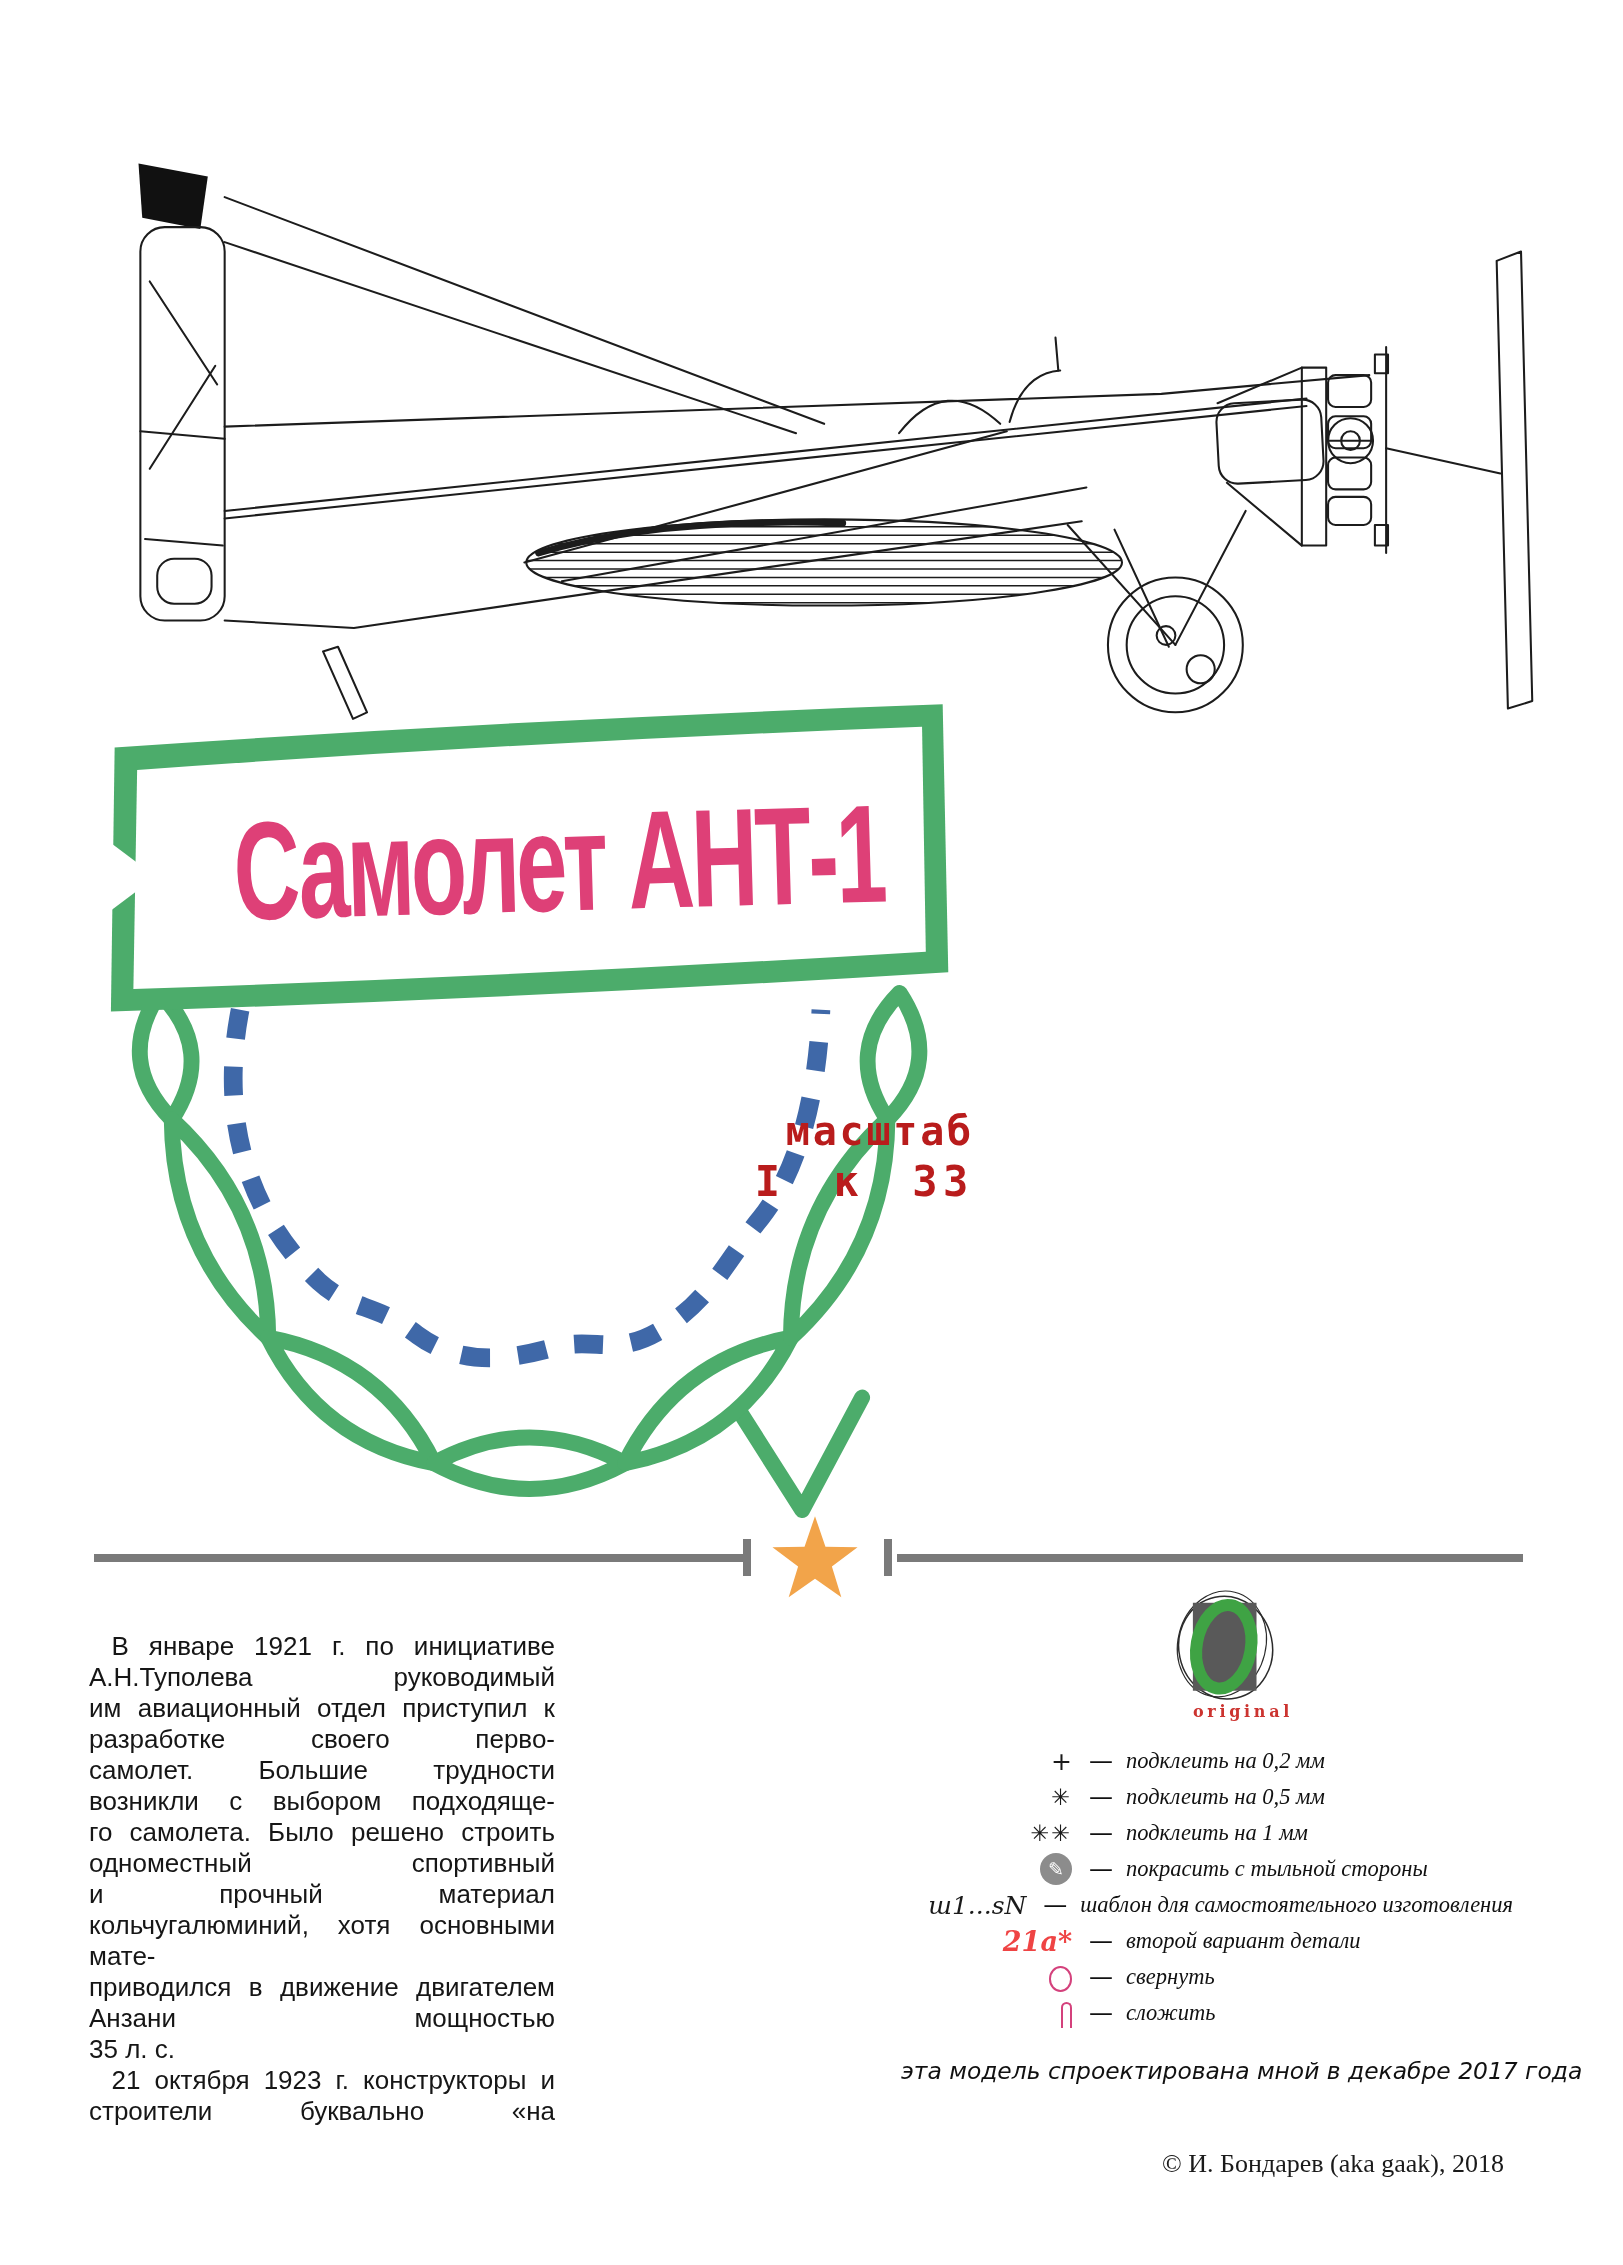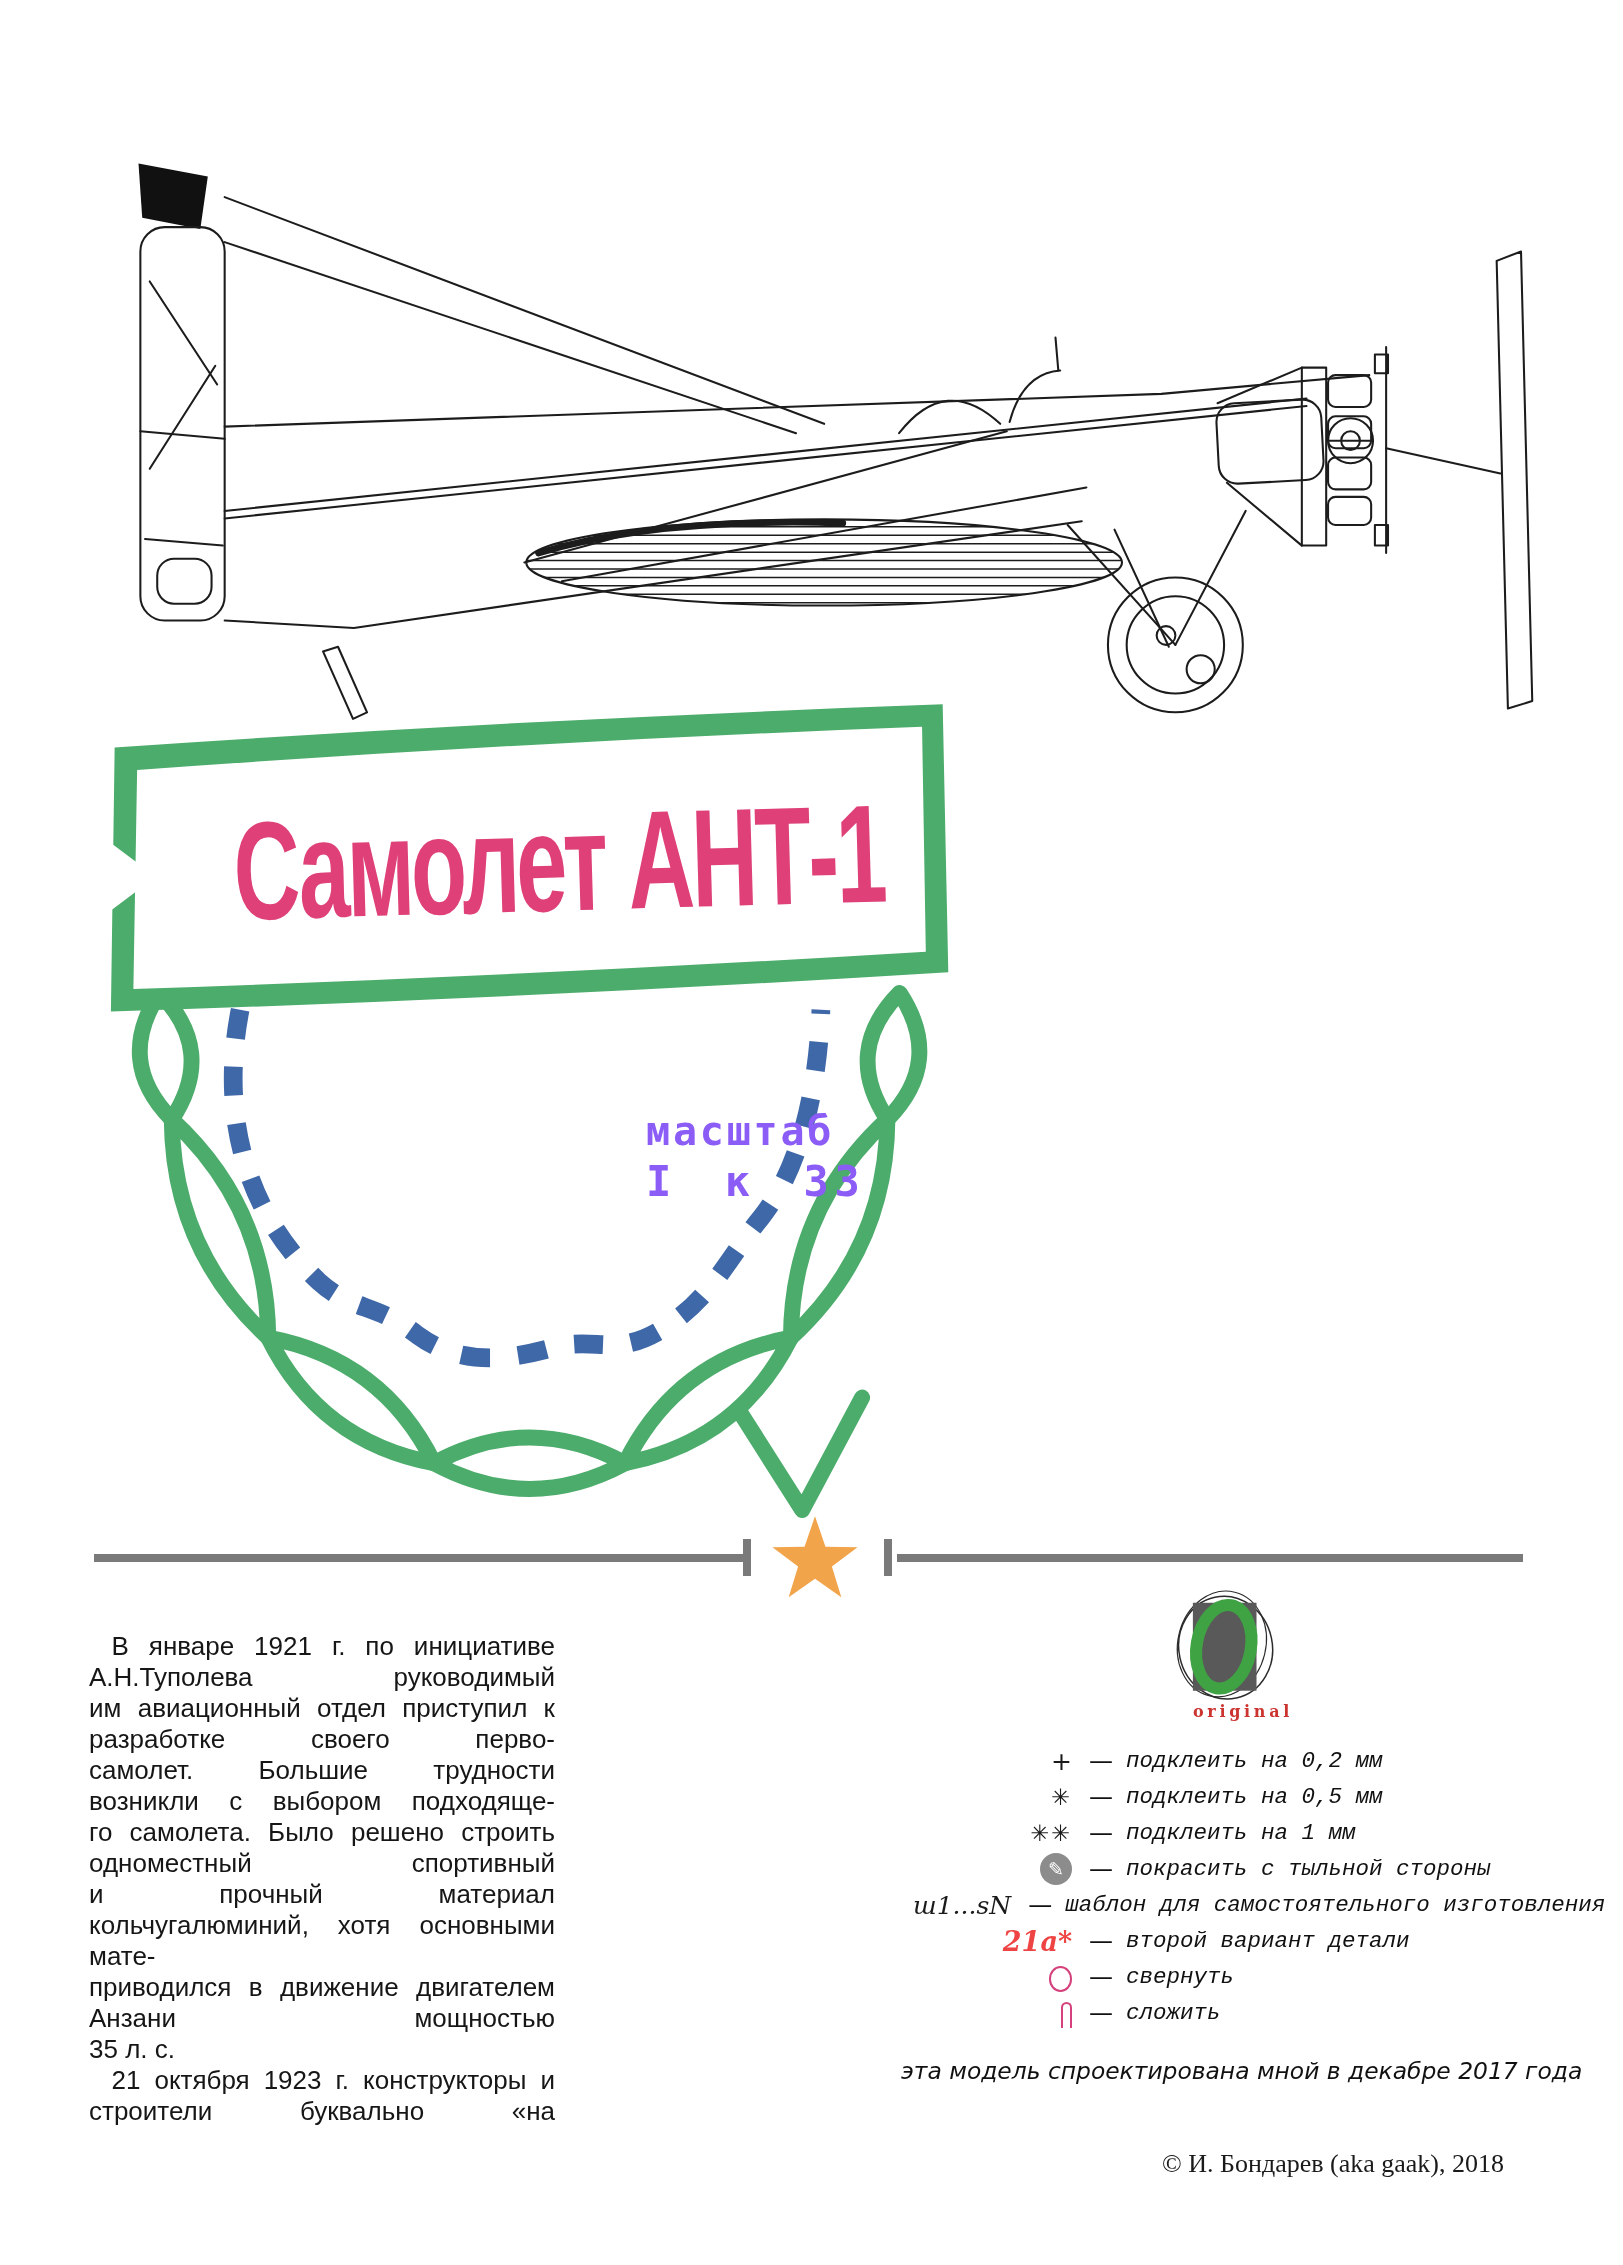--- a/index.html
+++ b/index.html
@@ -8,22 +8,22 @@
   .abs{position:absolute;}
   svg{display:block;}
 
   
   #banner-title{left:150px;top:795px;width:759px;text-align:center;
     font-family:"Liberation Sans",sans-serif;font-weight:bold;font-size:118px;
     color:#DE4077;letter-spacing:-3.7px;white-space:nowrap;
     transform:rotate(-1.6deg) scale(0.78,1.18);transform-origin:50% 50%;}
 
   
-  #scale-block{left:646px;top:1107px;width:328px;text-align:left;
-    font-family:"DejaVu Sans Mono",monospace;font-weight:bold;color:#8b5cf6;}
+  #scale-block{left:646px;top:1107px;width:328px;text-align:right;
+    font-family:"DejaVu Sans Mono",monospace;font-weight:bold;color:#b91c1c;}
   #scale-line1{font-size:40px;line-height:49px;letter-spacing:2.8px;}
   #scale-line2{font-size:42px;line-height:52px;letter-spacing:5.6px;word-spacing:17px;}
 
   
   #body-text{left:89px;top:1631px;width:466px;color:#161616;
     font-size:26px;line-height:31px;}
   .tl{text-align:justify;text-align-last:justify;white-space:normal;}
   .tl.last{text-align-last:left;}
   .tl.ind{text-indent:22.5px;}
 
@@ -35,21 +35,21 @@
   #legend{left:913px;top:1743px;width:600px;}
   .legend-row{display:flex;align-items:center;height:36px;}
   .legend-sym{width:159px;text-align:right;color:#1a1a1a;
     font-family:"DejaVu Sans",sans-serif;font-size:25px;}
   .legend-sym.ast{font-size:22.5px;letter-spacing:1.9px;}
   .legend-sym.tpl{font-family:"DejaVu Serif",serif;font-style:italic;font-size:25px;}
   .legend-sym.alt{font-family:"DejaVu Serif",serif;font-style:italic;font-weight:bold;
     font-size:27px;color:#ef4444;}
   .legend-dash{margin:0 13px 0 17px;font-size:24px;color:#111;
     font-family:"DejaVu Sans",sans-serif;}
-  .legend-label{font-family:Liberation Mono, monospace;font-style:italic;
+  .legend-label{font-family:Liberation Serif, serif;font-style:italic;
     font-size:22.5px;color:#111;white-space:nowrap;}
   .paint-circle{display:inline-block;width:32px;height:32px;border-radius:50%;
     background:#8C8C8C;color:#fff;font-size:19px;line-height:32px;text-align:center;
     vertical-align:middle;}
   .roll-circle{display:inline-block;width:23.4px;height:26px;border:2.8px solid #D4417C;
     border-radius:50%;vertical-align:middle;box-sizing:border-box;}
   .fold-arch{display:inline-block;width:11.2px;height:26px;border:2.8px solid #D4417C;
     border-bottom:none;border-radius:5.6px 5.6px 0 0;vertical-align:middle;box-sizing:border-box;}
 
   

